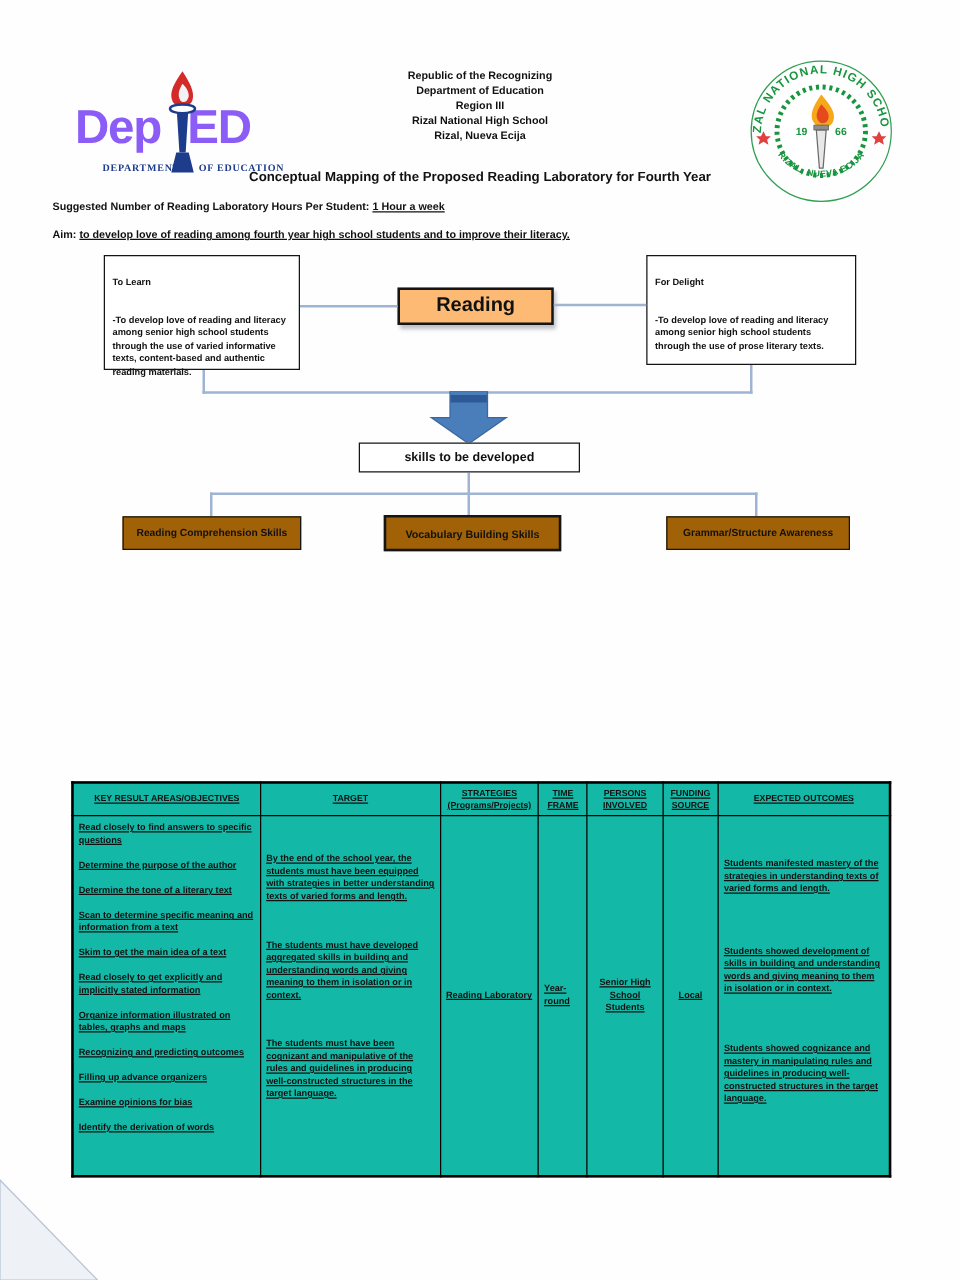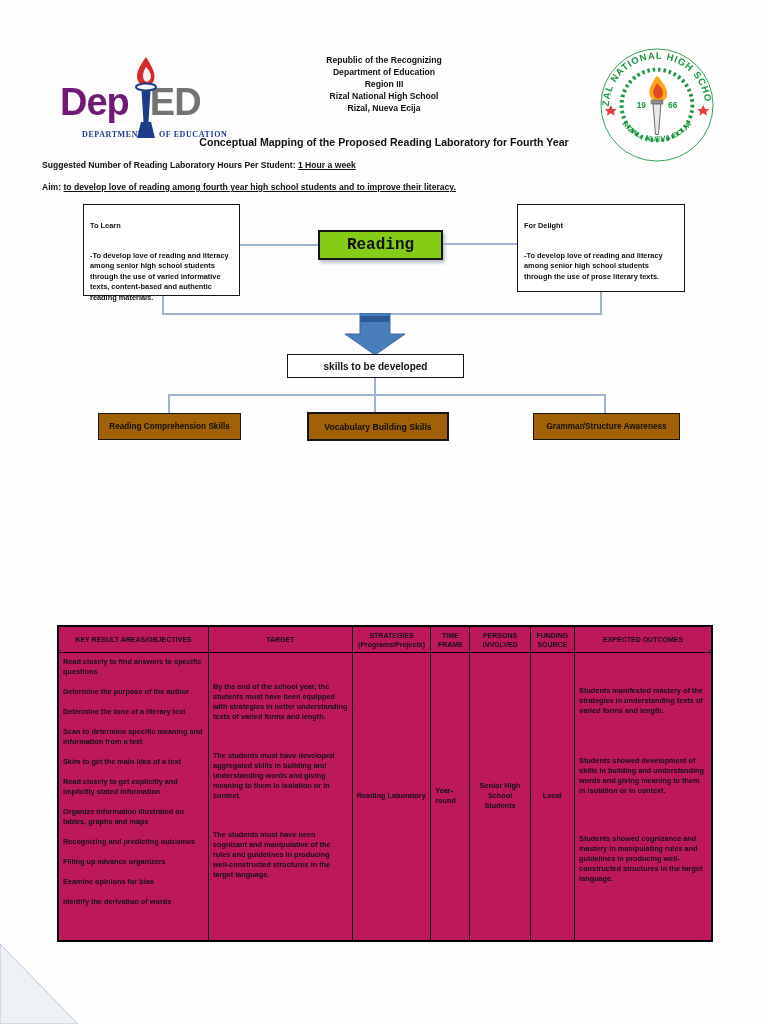--- a/index.html
+++ b/index.html
@@ -2,40 +2,40 @@
 <html><head>
 <meta charset="utf-8">
 <style>
   html,body{margin:0;padding:0;}
   body{width:768px;height:1024px;background:#ffffff;font-family:"Liberation Sans",sans-serif;position:relative;overflow:hidden;}
   .page{position:absolute;left:0;top:0;width:768px;height:1024px;background:#fefefe;color:#111;font-weight:700;}
 
   
   .deped{position:absolute;left:56px;top:56px;width:165px;height:96px;}
   .deped-word{position:absolute;left:4px;top:26px;font-size:38px;font-weight:900;letter-spacing:-1px;line-height:40px;}
-  .deped-word .blue{color:#701a75;}
-  .deped-word .red{color:#737373;}
+  .deped-word .blue{color:#8b5cf6;}
+  .deped-word .red{color:#8b5cf6;}
   .deped-word .gap{display:inline-block;width:21px;}
   .deped-sub{position:absolute;left:2px;top:74px;width:163px;display:flex;gap:15px;font-family:"Liberation Serif",serif;font-size:8px;letter-spacing:.6px;color:#1e3c8c;font-weight:700;padding-left:24px;}
   .school-header{position:absolute;left:0;top:54px;width:768px;text-align:center;font-size:8.6px;line-height:12px;}
   .seal{position:absolute;left:598px;top:46px;}
   .doc-title{position:absolute;left:0;top:136px;width:768px;text-align:center;font-size:10.6px;font-weight:700;}
   .intro-line{position:absolute;left:42px;font-size:8.6px;}
   .u{text-decoration:underline;}
 
   
   .dbox{position:absolute;background:#fff;border:1.5px solid #151515;padding:16px 6px;font-size:7.4px;line-height:10.6px;box-sizing:border-box;}
   .dbox .dbody{margin-top:19px;}
-  .reading-box{position:absolute;left:318px;top:230px;width:125px;height:30px;background:#84cc16;border:2px solid #151515;display:flex;align-items:center;justify-content:center;font-size:16px;font-weight:800;box-sizing:border-box;box-shadow:2px 3px 3px rgba(110,120,140,.45);font-family:Liberation Mono, monospace;}
+  .reading-box{position:absolute;left:318px;top:230px;width:125px;height:30px;background:#fdba74;border:2px solid #151515;display:flex;align-items:center;justify-content:center;font-size:16px;font-weight:800;box-sizing:border-box;box-shadow:2px 3px 3px rgba(110,120,140,.45);}
   .skills-box{position:absolute;left:287px;top:354px;width:177px;height:24px;background:#fff;border:1.8px solid #151515;display:flex;align-items:center;justify-content:center;font-size:10px;box-sizing:border-box;}
   .skill-box{position:absolute;background:#a16207;border:1.6px solid #151515;display:flex;align-items:center;justify-content:center;font-size:8.2px;text-align:center;box-sizing:border-box;}
   .cline{position:absolute;background:#9fb4d2;}
 
   
-  .main-table{position:absolute;left:57px;top:625px;width:656px;border-collapse:collapse;table-layout:fixed;background:#be185d;}
+  .main-table{position:absolute;left:57px;top:625px;width:656px;border-collapse:collapse;table-layout:fixed;background:#14b8a6;text-decoration:underline;}
   .main-table,.main-table th,.main-table td{border:1.2px solid #000;}
   .main-table{border-width:2px;}
   .main-table th{font-size:7px;line-height:9px;padding:3px 1px;text-align:center;vertical-align:middle;height:19px;font-weight:700;}
   .main-table td{font-size:7.3px;line-height:10px;padding:3px 4px;vertical-align:top;height:288px;font-weight:700;box-sizing:border-box;}
   .main-table td p{margin:0;}
   td.c-obj p{margin:0 0 10px 0;}
   td.c-obj p:first-child{margin-top:1px;}
   td.c-target p{margin:0 0 29px 0;}
   td.c-target p.t1{margin-top:26px;}
   td.c-out p{margin:0 0 38px 0;}

